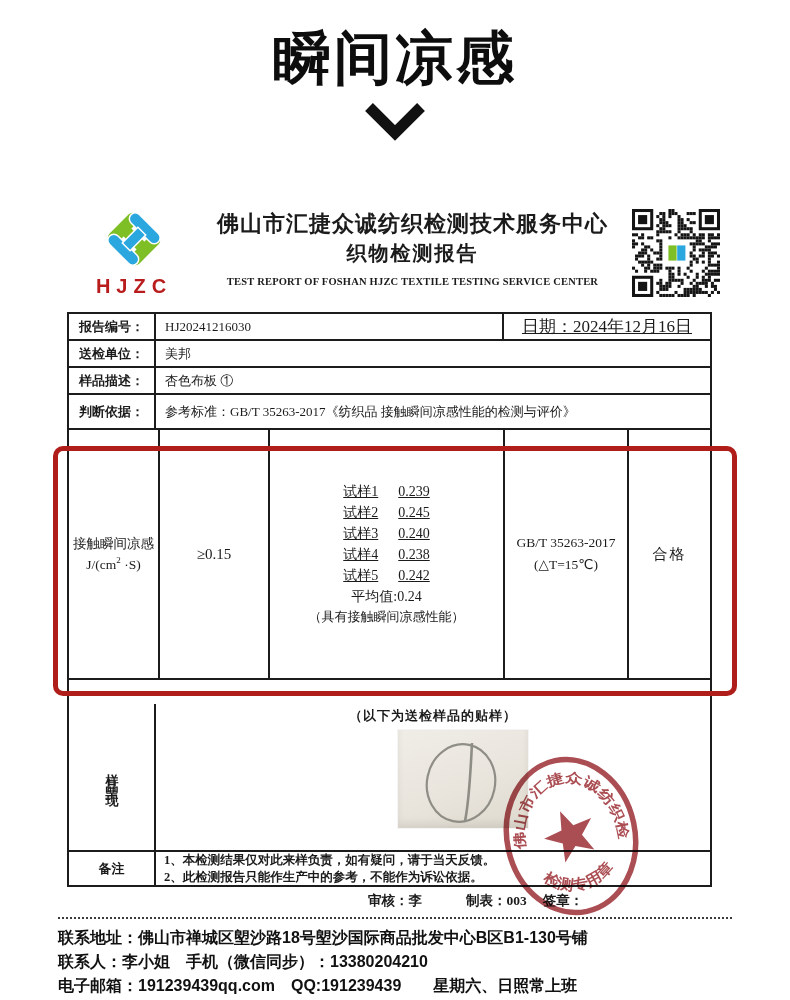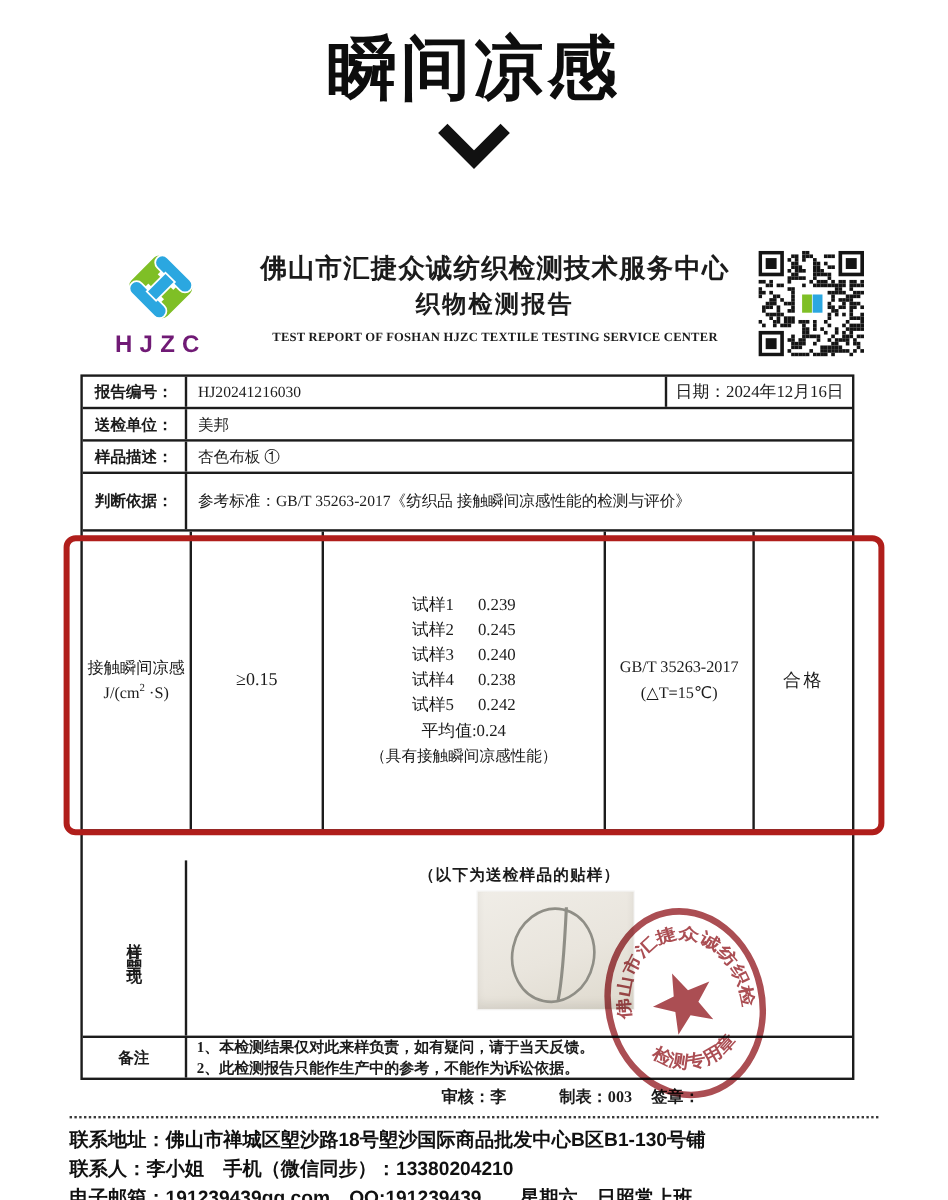--- a/index.html
+++ b/index.html
@@ -15,46 +15,46 @@
     padding-top:26px;font-family:"Liberation Sans",sans-serif;
     font-size:58px;font-weight:900;letter-spacing:3px;color:#0d0d0d;line-height:1.1;
   }
   .chevron{margin-top:10px;}
   
   .doc{position:absolute;top:205px;left:0;width:790px;}
   .doc-header{display:flex;align-items:flex-start;margin:0 70px 10px 75px;height:97px;}
   .logo-block{width:118px;text-align:center;}
   .logo-text{
     font-family:"Liberation Sans",sans-serif;font-weight:bold;font-size:20px;
-    color:#701a75;letter-spacing:6px;margin-top:-2px;
+    color:#b91c1c;letter-spacing:6px;margin-top:-2px;
   }
   .head-center{flex:1;text-align:center;padding-top:4px;}
   .org-cn{font-size:22px;font-weight:bold;letter-spacing:1px;}
   .doc-title{font-size:20px;font-weight:bold;margin-top:1px;letter-spacing:2px;}
   .org-en{font-size:10.5px;font-weight:bold;margin-top:9px;letter-spacing:.2px;}
   .qr-block{width:88px;height:88px;margin-top:4px;}
   
   .tbl{margin-left:67px;width:645px;border:2px solid #1c1c1c;box-sizing:border-box;}
   .row{display:flex;border-bottom:2px solid #1c1c1c;box-sizing:border-box;}
   .row:last-child{border-bottom:none;}
   .cell{box-sizing:border-box;display:flex;align-items:center;}
   .lbl{
     width:87px;border-right:2px solid #1c1c1c;justify-content:center;
     font-weight:bold;font-size:13px;flex:none;
   }
   .val{flex:1;padding-left:9px;font-size:13px;}
-  .datecell{width:156px;border-left:2px solid #1c1c1c;justify-content:center;font-size:14px;flex:none;}
-  .h27{height:27px;} .h48{height:48px;} .h250{height:250px;} .h148{height:148px;margin-top:24px;} .h33{height:33px;}
+  .datecell{width:208px;border-left:2px solid #1c1c1c;justify-content:center;font-size:17px;flex:none;text-decoration:underline;}
+  .h27{height:27px;} .h48{height:35px;} .h250{height:250px;} .h148{height:148px;margin-top:24px;} .h33{height:33px;}
   .rc{flex:none;border-right:2px solid #1c1c1c;justify-content:center;text-align:center;}
   .rc1{width:91px;flex-direction:column;font-size:13.5px;line-height:1.5;}
   .rc2{width:110px;font-size:15px;}
   .rc3{width:235px;flex-direction:column;font-size:14px;}
   .rc4{width:124px;flex-direction:column;font-size:13.5px;line-height:1.6;}
   .rc5{flex:1;border-right:none;justify-content:center;font-size:15px;letter-spacing:2px;}
-  .s-row{display:flex;gap:20px;justify-content:flex-start;line-height:1.5;}
+  .s-row{display:flex;gap:20px;justify-content:flex-start;line-height:1.5;text-decoration:underline;}
   .avg{line-height:1.5;}
   .concl{font-size:13px;line-height:1.6;}
   sup{font-size:9px;}
   
   .v-label{
     writing-mode:vertical-rl;text-orientation:upright;letter-spacing:7px;
     font-weight:bold;font-size:13px;
   }
   .sample-content{flex:1;position:relative;display:block;padding-top:3px;}
   .sample-caption{text-align:center;font-size:13px;font-weight:bold;letter-spacing:1px;}

